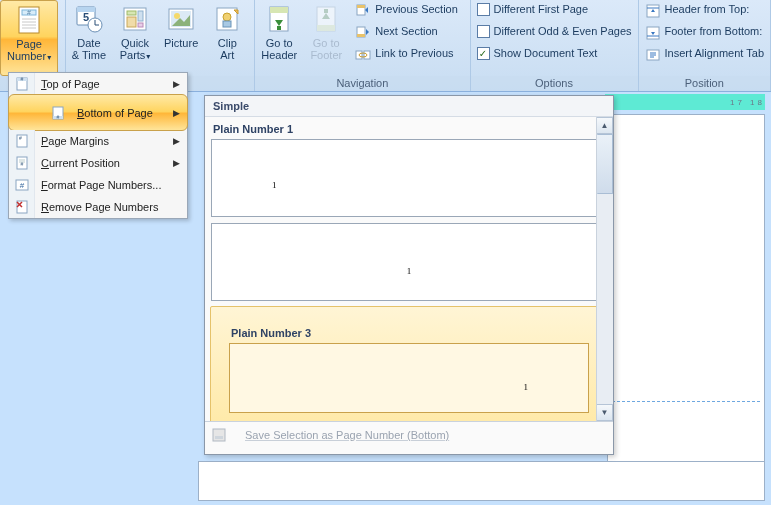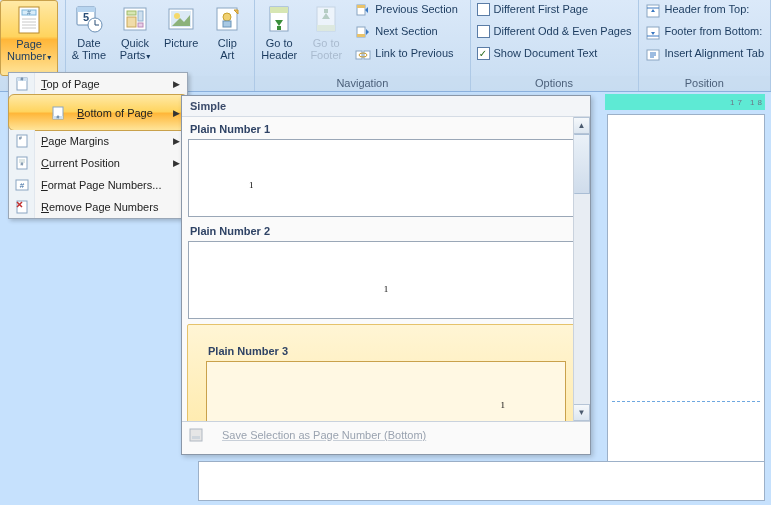--- a/index.html
+++ b/index.html
@@ -24,21 +24,21 @@
 .menu { position: absolute; left: 8px; top: 72px; width: 180px; background: #f6f6f6; border: 1px solid #9aa7b7; box-shadow: 2px 2px 4px rgba(0,0,0,.2); }
 .menu-row { display: flex; align-items: center; height: 22px; font-size: 11px; color: #222; position: relative; }
 .menu-row .ic { width: 26px; height: 100%; display: flex; align-items: center; justify-content: center; background: #eef3f7; border-right: 1px solid #e1e7ee; }
 .menu-row .tx { flex: 1; padding-left: 6px; }
 .menu-row .arr { width: 14px; font-size: 9px; color: #333; }
 .menu-row.hover { background: linear-gradient(#ffe9a6,#ffd45e 48%,#ffb638 52%,#ffe59a); border: 1px solid #c9a14b; height: 37px; margin: -1px; border-radius: 6px; padding-left: 36px; }
 .menu-row.hover .ic { background: transparent; border-right: none; }
 .underline-first::first-letter { text-decoration: underline; }
 
 
-.gallery { position: absolute; left: 181px; top: 95px; width: 410px; height: 360px; background: #fafafa; border: 1px solid #8a97a8; box-shadow: 2px 2px 5px rgba(0,0,0,.2); }
+.gallery { position: absolute; left: 204px; top: 95px; width: 410px; height: 360px; background: #fafafa; border: 1px solid #8a97a8; box-shadow: 2px 2px 5px rgba(0,0,0,.2); }
 .gal-header { font-size: 11px; font-weight: bold; color: #3a4a6a; padding: 4px 8px; border-bottom: 1px solid #d5dce5; background: #f3f5f8; }
 .gal-body { height: 304px; overflow: hidden; padding: 4px 6px 0; position: relative; }
 .gal-item { margin-bottom: 6px; }
 .gal-item-title { font-size: 11px; font-weight: bold; color: #2f4365; padding: 2px 2px 4px; }
 .gal-preview { border: 1px solid #9aa7b7; height: 78px; background: #fff; position: relative; }
 .gal-preview.small { height: 70px; }
 .gal-item.hover .gal-preview { border: 1px solid #c9a14b; background: #fff8e3; }
 .gal-item.hover { background: linear-gradient(#fff5d5,#ffe9a6); border: 1px solid #e5c26a; border-radius: 2px; padding: 18px; margin: -1px -1px 14px; }
 .pg-num { position: absolute; font-size: 9px; font-family: "Times New Roman", serif; }
 .gal-footer { border-top: 1px solid #c9d2dd; padding: 5px 6px; display: flex; align-items: center; gap: 18px; font-size: 11px; color: #9aa3b0; }
@@ -332,21 +332,20 @@
 <div class="gallery">
   <div class="gal-header">Simple</div>
   <div class="gal-body">
     <div class="gal-item">
       <div class="gal-item-title">Plain Number 1</div>
       <div class="gal-preview">
         <span class="pg-num" style="left:60px;top:40px">1</span>
       </div>
     </div>
     <div class="gal-item">
-      <div class="gal-item-title">Plain Number 2</div>
       <div class="gal-preview">
         <span class="pg-num" style="left:50%;top:42px;transform:translateX(-50%)">1</span>
       </div>
     </div>
     <div class="gal-item hover">
       <div class="gal-item-title">Plain Number 3</div>
       <div class="gal-preview small">
         <span class="pg-num" style="right:60px;top:38px">1</span>
       </div>
     </div>

